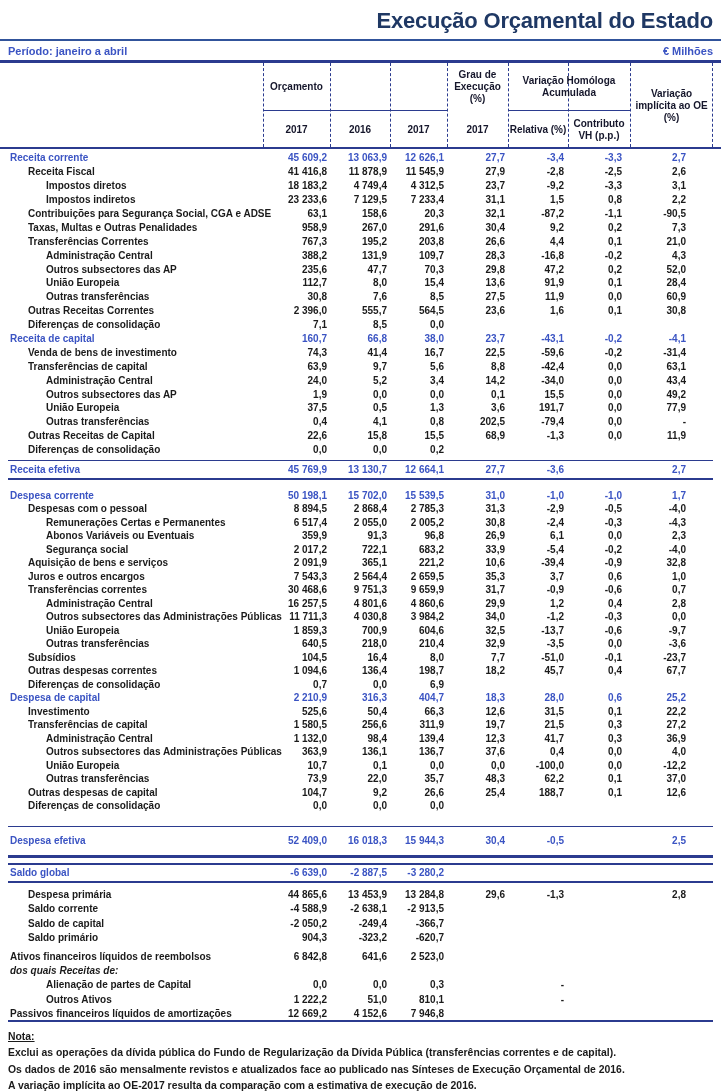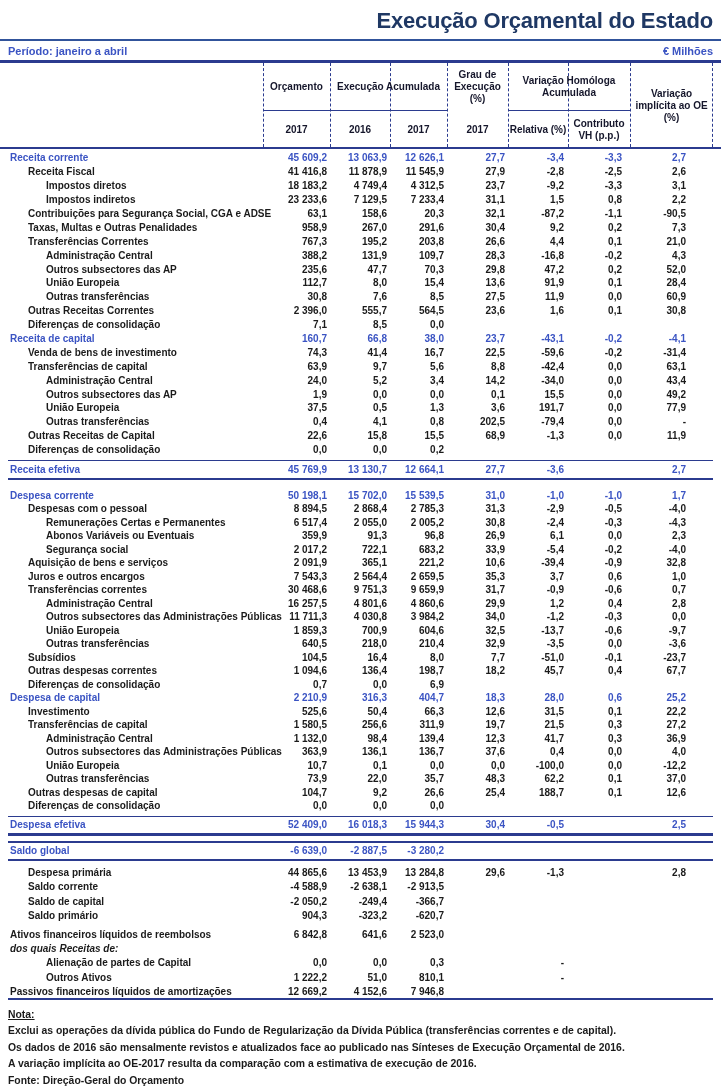--- a/index.html
+++ b/index.html
@@ -34,21 +34,21 @@
   .i1 .lbl { padding-left:20px; }
   .i2 .lbl { padding-left:38px; }
   .trow .c { text-align:right; padding-right:3px; white-space:nowrap; }
   .trow .c.c5 { padding-right:4px; }
   .trow .c.c6 { padding-right:8px; }
   .trow .c.c7 { padding-right:27px; }
   .trow.section, .trow.section .c { color:#3B54C3; }
   .trow.total, .trow.total .c, .trow.total2, .trow.total2 .c,
   .trow.balance, .trow.balance .c { color:#3B54C3; }
   .trow.total  { height:20px; margin-top:3px; margin-bottom:2px; border-top:1.5px solid #2B3B8F; border-bottom:2.5px solid #2B3B8F; }
-  .trow.total2 { height:20px; margin-top:3px; margin-bottom:2px; border-top:1.5px solid #2B3B8F; border-bottom:3px solid #2B3B8F; }
+  .trow.total2 { height:32px; margin-top:13px; margin-bottom:2px; border-top:1.5px solid #2B3B8F; border-bottom:3px solid #2B3B8F; }
   .trow.balance{ height:20px; margin-top:5px; margin-bottom:4px; border-top:2.5px solid #2B3B8F; border-bottom:2.5px solid #2B3B8F; }
   .trow.gap { margin-top:9px; }
   .trow.gap-sm { margin-top:5px; }
   .trow.italic .lbl { font-style:italic; }
   .table-end-rule { margin-left:8px; width:705px; border-top:2px solid #2B3B8F; }
 
   
   .notes { margin:9px 8px 0 8px; font-size:10.4px; }
   .notes .nhead { text-decoration:underline; margin-bottom:5px; }
   .notes .nline { margin-bottom:4.5px; line-height:1.15; }
@@ -75,21 +75,20 @@
     <div class="vdash" style="left:447px"></div>
     <div class="vdash" style="left:508px"></div>
     <div class="vdash" style="left:568px"></div>
     <div class="vdash" style="left:630px"></div>
     <div class="vdash" style="left:712px"></div>
 
     <div class="hseg" style="left:263px;width:184px;top:47px"></div>
     <div class="hseg" style="left:508px;width:122px;top:47px"></div>
 
     <div class="hcell" style="left:263px;width:67px;top:0;height:47px">Orçamento</div>
-    <div class="hcell" style="left:330px;width:117px;top:0;height:47px">Execução Acumulada</div>
     <div class="hcell" style="left:447px;width:61px;top:0;height:47px">Grau de Execução (%)</div>
     <div class="hcell" style="left:508px;width:122px;top:0;height:47px">Variação Homóloga Acumulada</div>
     <div class="hcell" style="left:632px;width:79px;top:0;height:86px">Variação implícita ao OE (%)</div>
 
     <div class="hcell" style="left:263px;width:67px;top:47px;height:39px">2017</div>
     <div class="hcell" style="left:330px;width:60px;top:47px;height:39px">2016</div>
     <div class="hcell" style="left:390px;width:57px;top:47px;height:39px">2017</div>
     <div class="hcell" style="left:447px;width:61px;top:47px;height:39px">2017</div>
     <div class="hcell" style="left:508px;width:60px;top:47px;height:39px;white-space:nowrap">Relativa (%)</div>
     <div class="hcell" style="left:568px;width:62px;top:47px;height:39px">Contributo VH (p.p.)</div>

